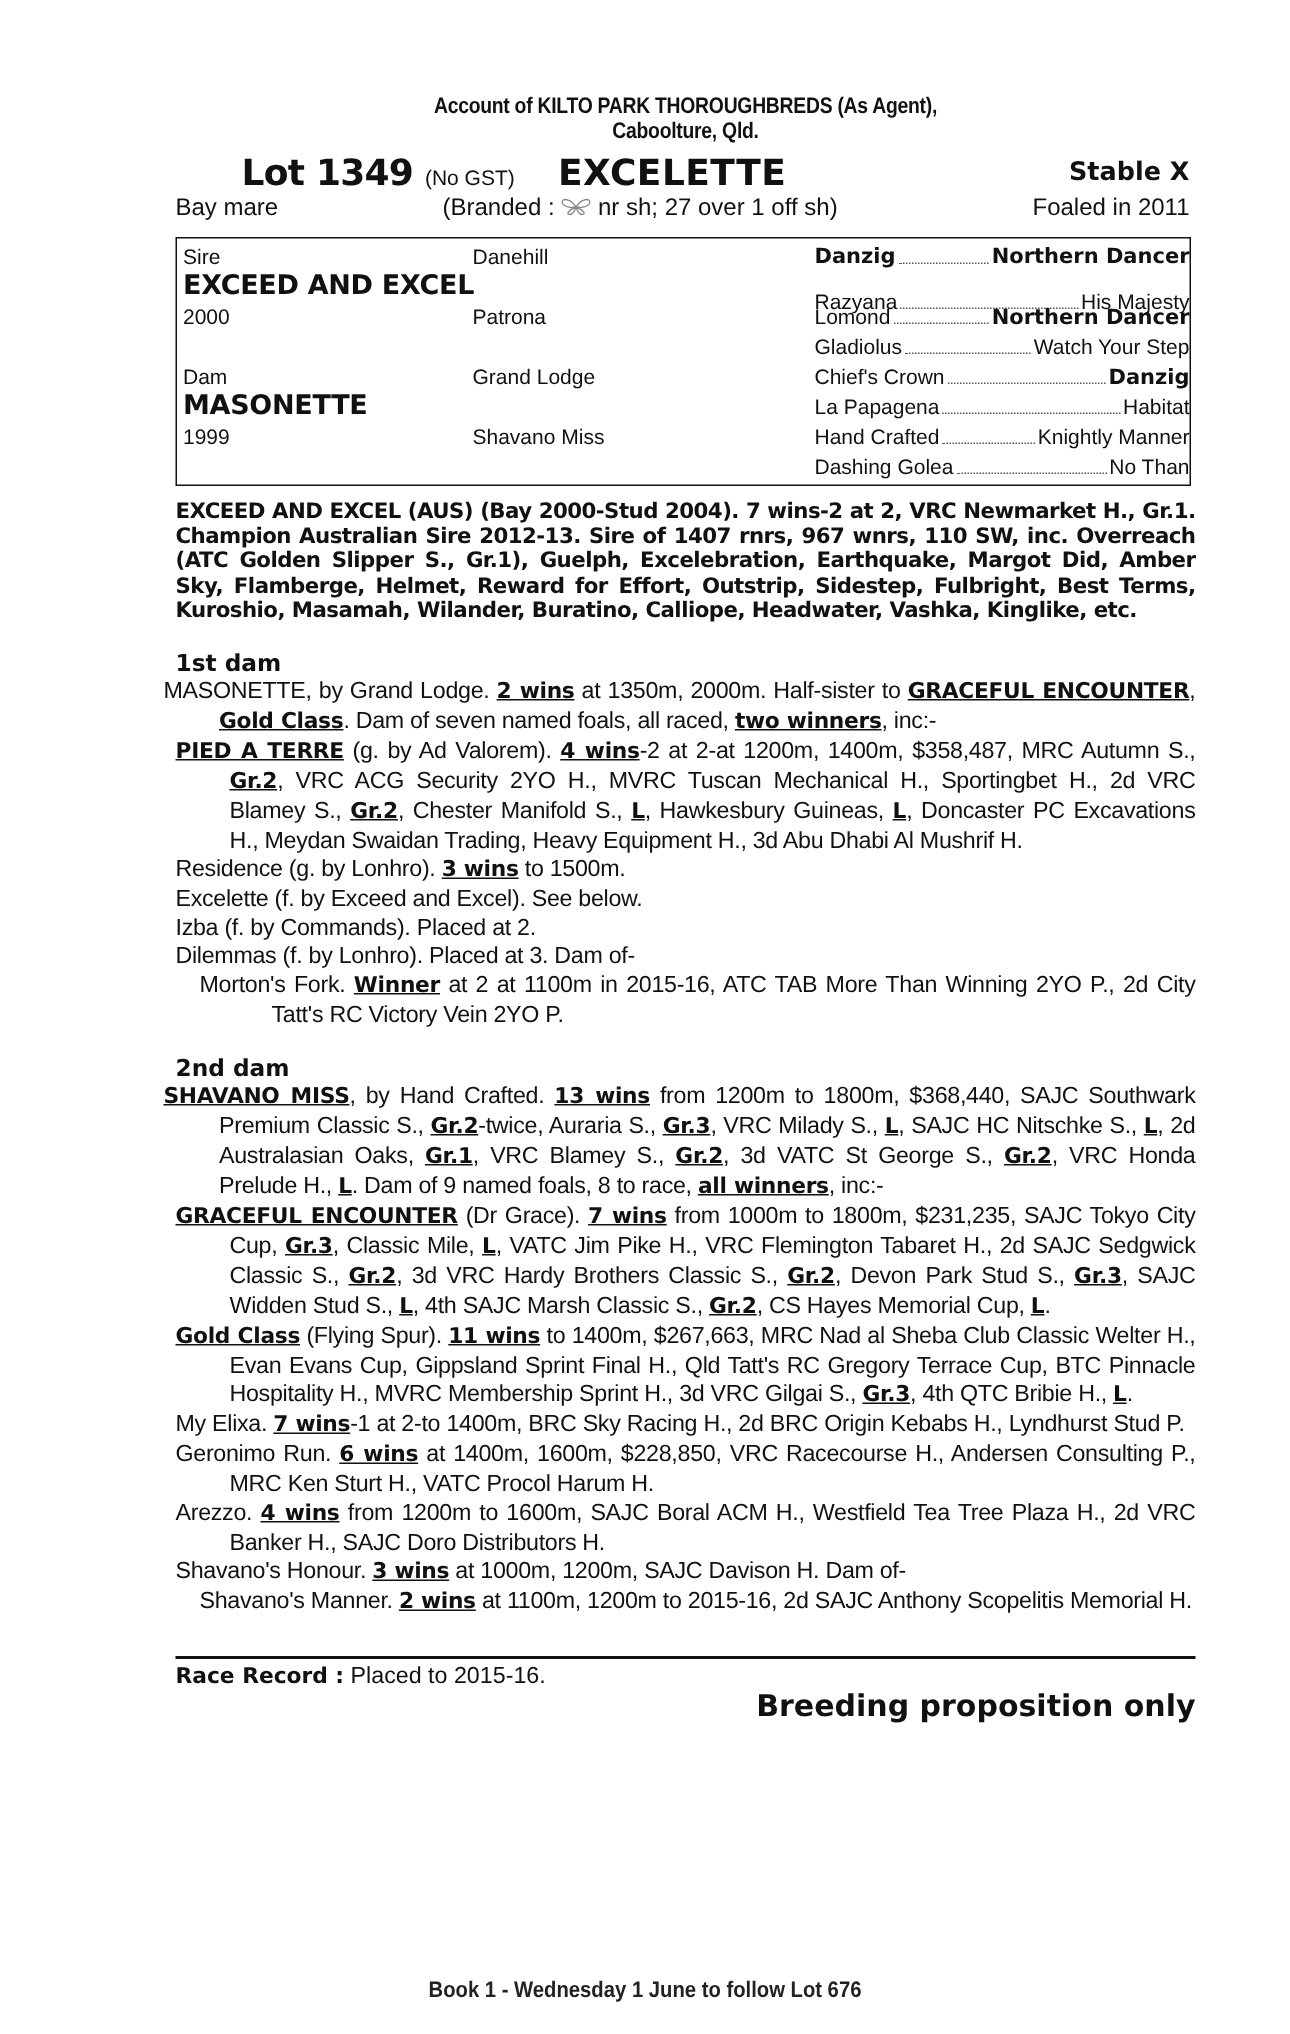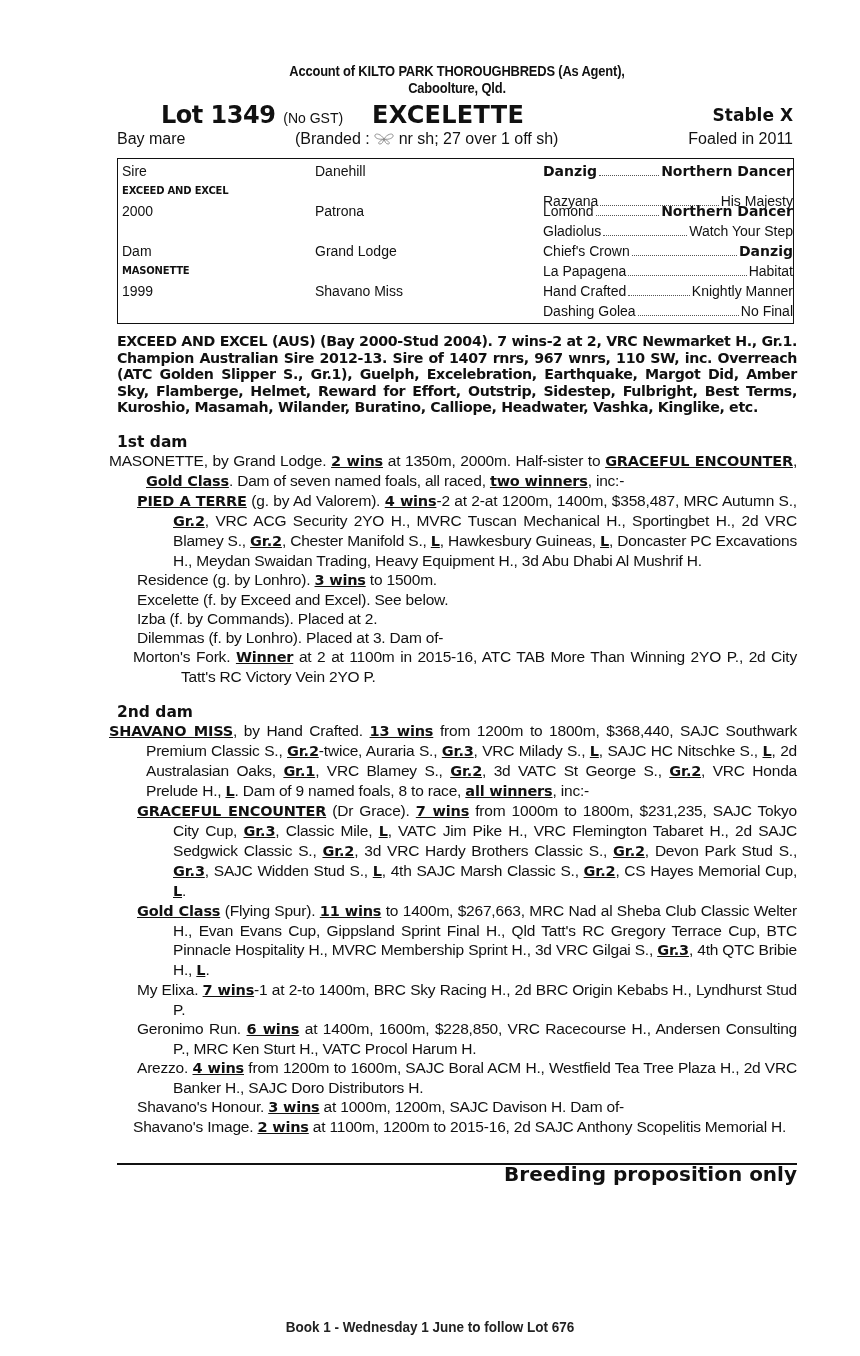--- a/index.html
+++ b/index.html
@@ -11,33 +11,33 @@
   .lotno .gst { font-weight: normal; font-size: 14px; font-family: "Liberation Sans", sans-serif; letter-spacing: 0; }
   .horse { position: absolute; left: 255px; top: 0; font-weight: bold; font-size: 24px; line-height: 26px; font-family: "DejaVu Sans", sans-serif; letter-spacing: 0.3px; }
   .stable { position: absolute; right: 4px; top: 3px; font-weight: bold; font-size: 17px; font-family: "DejaVu Sans", sans-serif; }
   .subrow { position: relative; height: 22px; font-size: 16px; line-height: 22px; font-weight: 300; }
   .subrow .sex { position: absolute; left: 0; }
   .subrow .brand { position: absolute; left: 178px; }
   .subrow .foaled { position: absolute; right: 4px; }
   .brand-icon { display: inline-block; width: 20px; height: 12px; vertical-align: -1px; }
   .ped { margin-top: 8px; border: 1.5px solid #111; position: relative; height: 166px; width: 677px; box-sizing: border-box; font-size: 14px; }
   .ped .cell { position: absolute; line-height: 20px; white-space: nowrap; }
-  .ped .big { font-weight: bold; font-family: "DejaVu Sans", sans-serif; font-size: 10px; letter-spacing: -0.2px; }
+  .ped .big { font-weight: bold; font-family: "DejaVu Sans", sans-serif; font-size: 18px; letter-spacing: -0.2px; }
   .ped .g3 { position: absolute; left: 425px; width: 250px; height: 20px; display: flex; align-items: baseline; line-height: 20px; white-space: nowrap; }
   .ped .g3 .a { flex: 0 0 auto; }
   .ped .g3 .dots { flex: 1 1 auto; overflow: hidden; border-bottom: 1.5px dotted #555; height: 1px; margin: 0 2px; align-self: flex-end; margin-bottom: 5px; }
   .ped .g3 .b { flex: 0 0 auto; }
   .b-bold { font-weight: bold; font-family: "DejaVu Sans", sans-serif; font-size: 14px; }
   .sire-para { margin-top: 9px; font-weight: bold; font-family: "DejaVu Sans", sans-serif; font-size: 14.2px; line-height: 16.5px; text-align: justify; letter-spacing: -0.35px; word-spacing: 0px; }
   .section { margin-top: 18px; }
   .sec-head { font-weight: bold; font-family: "DejaVu Sans", sans-serif; font-size: 15.5px; line-height: 17px; }
   .p { font-size: 15.5px; line-height: 19px; text-align: justify; letter-spacing: -0.2px; }
   .p b, .p .bd { font-family: "DejaVu Sans", sans-serif; font-weight: bold; font-size: 14.5px; text-decoration: underline; }
   .p.l0 { margin-left: -8px; padding-left: 37px; text-indent: -37px; }
-  .p.l1 { margin-left: 20px; padding-left: 36px; text-indent: -36px; }
+  .p.l1 { padding-left: 36px; text-indent: -36px; }
   .p.l2 { margin-left: 16px; padding-left: 48px; text-indent: -48px; }
   .race-rule { margin-top: 26px; border-top: 2px solid #111; }
   .race { font-size: 15.5px; line-height: 19px; margin-top: 2px; }
   .race .lbl { font-weight: bold; font-family: "DejaVu Sans", sans-serif; font-size: 14.5px; }
   .breeding { text-align: right; font-weight: bold; font-family: "DejaVu Sans", sans-serif; font-size: 20px; line-height: 19px; }
   .footer { position: absolute; left: 0; width: 860px; top: 1318px; text-align: center; font-weight: bold; font-size: 15px; transform: scaleX(0.9); transform-origin: center; color: #222; }
 </style>
 </head>
 <body>
 
@@ -108,21 +108,21 @@
         <span class="b">Knightly Manner</span>
       </div>
     <div class="g3" style="top:102px;">
         <span class="a">La Papagena</span>
         <span class="dots"></span>
         <span class="b">Habitat</span>
       </div>
     <div class="g3" style="top:142px;">
         <span class="a">Dashing Golea</span>
         <span class="dots"></span>
-        <span class="b">No Final</span>
+        <span class="b">No Than</span>
       </div>
   </div>
 
   <div class="sire-para">EXCEED AND EXCEL (AUS) (Bay 2000-Stud 2004). 7 wins-2 at 2, VRC Newmarket H., Gr.1. Champion Australian Sire 2012-13. Sire of 1407 rnrs, 967 wnrs, 110 SW, inc. Overreach (ATC Golden Slipper S., Gr.1), Guelph, Excelebration, Earthquake, Margot Did, Amber Sky, Flamberge, Helmet, Reward for Effort, Outstrip, Sidestep, Fulbright, Best Terms, Kuroshio, Masamah, Wilander, Buratino, Calliope, Headwater, Vashka, Kinglike, etc.</div>
 
   <div class="section">
     <div class="sec-head">1st dam</div>
     <div class="p l0"><span>MASONETTE, by Grand Lodge. </span><b>2 wins</b><span> at 1350m, 2000m. Half-sister to </span><b>GRACEFUL ENCOUNTER</b><span>, </span><b>Gold Class</b><span>. Dam of seven named foals, all raced, </span><b>two winners</b><span>, inc:-</span></div>
     <div class="p l1"><b>PIED A TERRE</b><span> (g. by Ad Valorem). </span><b>4 wins</b><span>-2 at 2-at 1200m, 1400m, $358,487, MRC Autumn S., </span><b>Gr.2</b><span>, VRC ACG Security 2YO H., MVRC Tuscan Mechanical H., Sportingbet H., 2d VRC Blamey S., </span><b>Gr.2</b><span>, Chester Manifold S., </span><b>L</b><span>, Hawkesbury Guineas, </span><b>L</b><span>, Doncaster PC Excavations H., Meydan Swaidan Trading, Heavy Equipment H., 3d Abu Dhabi Al Mushrif H.</span></div>
     <div class="p l1"><span>Residence (g. by Lonhro). </span><b>3 wins</b><span> to 1500m.</span></div>
@@ -134,20 +134,21 @@
 
   <div class="section">
     <div class="sec-head">2nd dam</div>
     <div class="p l0"><b>SHAVANO MISS</b><span>, by Hand Crafted. </span><b>13 wins</b><span> from 1200m to 1800m, $368,440, SAJC Southwark Premium Classic S., </span><b>Gr.2</b><span>-twice, Auraria S., </span><b>Gr.3</b><span>, VRC Milady S., </span><b>L</b><span>, SAJC HC Nitschke S., </span><b>L</b><span>, 2d Australasian Oaks, </span><b>Gr.1</b><span>, VRC Blamey S., </span><b>Gr.2</b><span>, 3d VATC St George S., </span><b>Gr.2</b><span>, VRC Honda Prelude H., </span><b>L</b><span>. Dam of 9 named foals, 8 to race, </span><b>all winners</b><span>, inc:-</span></div>
     <div class="p l1"><b>GRACEFUL ENCOUNTER</b><span> (Dr Grace). </span><b>7 wins</b><span> from 1000m to 1800m, $231,235, SAJC Tokyo City Cup, </span><b>Gr.3</b><span>, Classic Mile, </span><b>L</b><span>, VATC Jim Pike H., VRC Flemington Tabaret H., 2d SAJC Sedgwick Classic S., </span><b>Gr.2</b><span>, 3d VRC Hardy Brothers Classic S., </span><b>Gr.2</b><span>, Devon Park Stud S., </span><b>Gr.3</b><span>, SAJC Widden Stud S., </span><b>L</b><span>, 4th SAJC Marsh Classic S., </span><b>Gr.2</b><span>, CS Hayes Memorial Cup, </span><b>L</b><span>.</span></div>
     <div class="p l1"><b>Gold Class</b><span> (Flying Spur). </span><b>11 wins</b><span> to 1400m, $267,663, MRC Nad al Sheba Club Classic Welter H., Evan Evans Cup, Gippsland Sprint Final H., Qld Tatt's RC Gregory Terrace Cup, BTC Pinnacle Hospitality H., MVRC Membership Sprint H., 3d VRC Gilgai S., </span><b>Gr.3</b><span>, 4th QTC Bribie H., </span><b>L</b><span>.</span></div>
     <div class="p l1"><span>My Elixa. </span><b>7 wins</b><span>-1 at 2-to 1400m, BRC Sky Racing H., 2d BRC Origin Kebabs H., Lyndhurst Stud P.</span></div>
     <div class="p l1"><span>Geronimo Run. </span><b>6 wins</b><span> at 1400m, 1600m, $228,850, VRC Racecourse H., Andersen Consulting P., MRC Ken Sturt H., VATC Procol Harum H.</span></div>
     <div class="p l1"><span>Arezzo. </span><b>4 wins</b><span> from 1200m to 1600m, SAJC Boral ACM H., Westfield Tea Tree Plaza H., 2d VRC Banker H., SAJC Doro Distributors H.</span></div>
     <div class="p l1"><span>Shavano's Honour. </span><b>3 wins</b><span> at 1000m, 1200m, SAJC Davison H. Dam of-</span></div>
-    <div class="p l2"><span>Shavano's Image. </span><b>2 wins</b><span> at 1100m, 1200m to 2015-16, 2d SAJC Anthony Scopelitis Memorial H.</span></div>
+    <div class="p l2"><span>Shavano's Manner. </span><b>2 wins</b><span> at 1100m, 1200m to 2015-16, 2d SAJC Anthony Scopelitis Memorial H.</span></div>
   </div>
 
   <div class="race-rule"></div>
+  <div class="race"><span class="lbl">Race Record :</span><span> Placed to 2015-16.</span></div>
   <div class="breeding">Breeding proposition only</div>
 </div>
 
 <div class="footer">Book 1 - Wednesday 1 June to follow Lot 676</div>
 
 </body></html>

